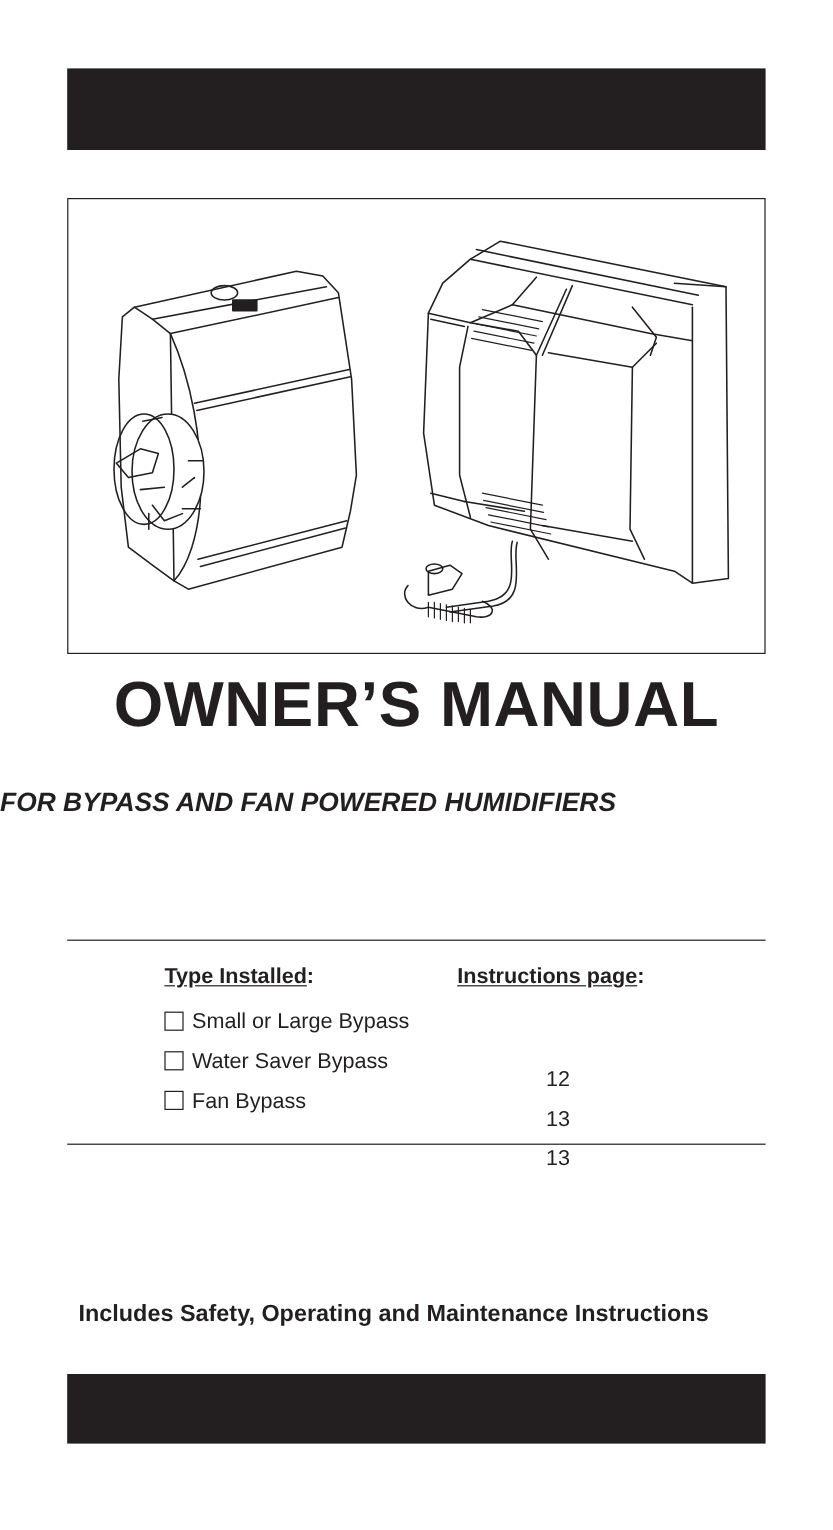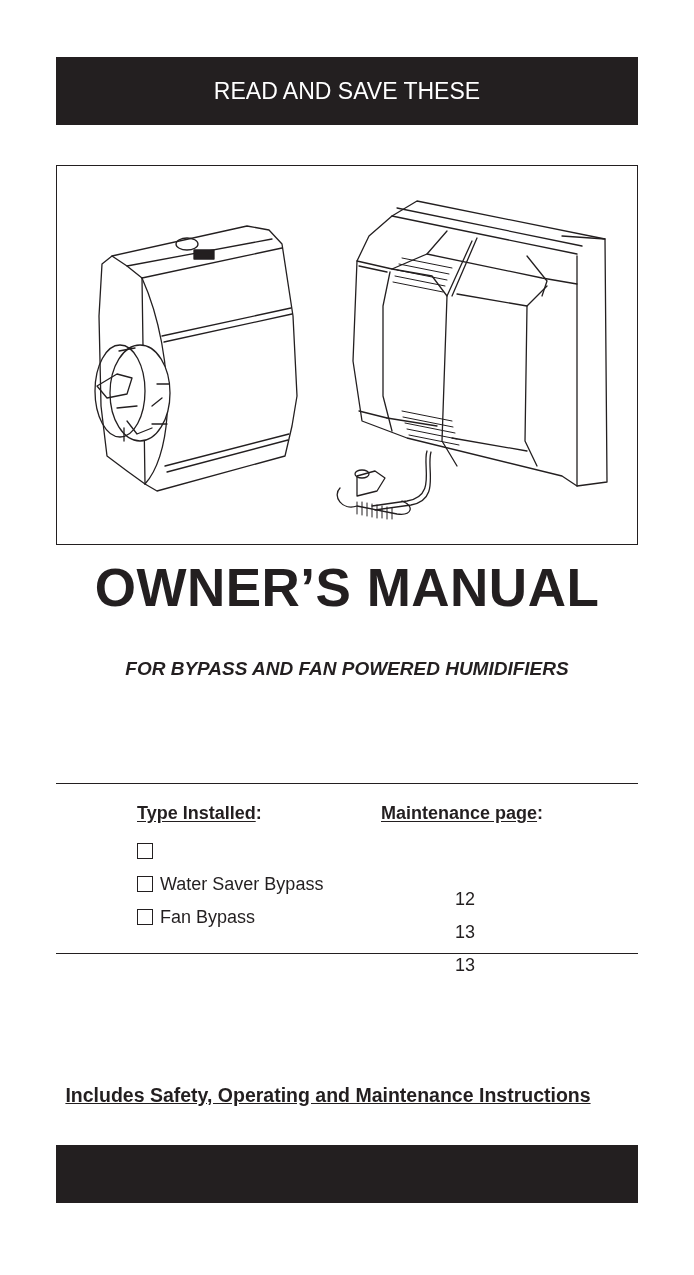--- a/index.html
+++ b/index.html
@@ -6,39 +6,38 @@
   body { width:694px; height:1275px; position:relative; overflow:hidden;
          font-family:"Liberation Sans", sans-serif; color:#231f20; }
   .banner-top { position:absolute; left:56px; top:57px; width:582px; height:68px;
     background:#231f20; color:#ffffff; text-align:center; font-size:23px; line-height:28px;
     display:flex; flex-direction:column; justify-content:center; }
   .figure-box { position:absolute; left:56px; top:165px; width:580px; height:378px;
     border:1.5px solid #231f20; background:#fff; }
   .figure-box svg { position:absolute; left:0; top:0; }
   .title { position:absolute; left:0; width:694px; top:558px; text-align:center;
     font-weight:bold; font-size:53px; letter-spacing:0.5px; line-height:60px; }
-  .subtitle { position:absolute; left:0; width:694px; top:655px; text-align:center;
-    font-weight:bold; font-style:italic; font-size:19px; line-height:28px; }
+  .subtitle { position:absolute; left:0; width:694px; top:655px; text-align:left;
+    font-weight:bold; font-style:italic; font-size:22px; line-height:28px; }
   .rule { position:absolute; left:56px; width:582px; height:0; border-top:1.2px solid #231f20; }
   .tbl { position:absolute; left:137px; top:803px; width:460px; font-size:18px; }
   .tbl .hdr { position:absolute; top:0; font-weight:bold; white-space:nowrap; }
   .tbl .hdr u { text-underline-offset:2px; }
   .row { position:absolute; left:0; height:24px; width:460px; }
   .chk { position:absolute; left:0; top:2px; width:16px; height:16px; border:1.2px solid #231f20; box-sizing:border-box; background:#fff; }
   .row .lbl { position:absolute; left:23px; top:0; white-space:nowrap; }
   .row .pg { position:absolute; left:318px; top:0;margin-top:48px; }
   .footer-note { position:absolute; left:0; width:656px; top:1084px; text-align:center;
-    font-weight:bold; font-size:19.5px;text-decoration:underline; }
+    font-weight:bold; font-size:19.5px; }
   .banner-bottom { position:absolute; left:56px; top:1145px; width:582px; height:58px; background:#231f20; }
 </style>
 </head>
 <body>
 
 <div class="banner-top">
-  <div>READ AND SAVE THESE</div>
 </div>
 
 <div class="figure-box">
   <svg width="580" height="378" viewBox="0 0 580 378" fill="none" stroke="#231f20" stroke-width="1.3" stroke-linejoin="round" stroke-linecap="round">
 
     <g>
       <path d="M45 98 L55 90 L190 60 L212 64 L225 78 L236 150 L240 230 L235 260 L228 290 L100 325 L88 318 L70 305 L50 290 L44 240 L42 150 Z" fill="#fff"></path>
       <path d="M55 90 L70 100 L215 73"></path>
       <path d="M70 100 L85 112 L88 318"></path>
       <path d="M85 112 L225 82"></path>
@@ -114,24 +113,25 @@
   </svg>
 </div>
 
 <div class="title">OWNER’S MANUAL</div>
 <div class="subtitle">FOR BYPASS AND FAN POWERED HUMIDIFIERS</div>
 
 <div class="rule" style="top:783px;"></div>
 
 <div class="tbl">
   <div class="hdr" style="left:0;"><u>Type Installed</u><span>:</span></div>
-  <div class="hdr" style="left:244px;"><u>Maintenance page</u><span>:</span></div>
+  <div class="hdr" style="left:244px;"><u>Instructions page</u><span>:</span></div>
 
   <div class="row" style="top:38px;">
     <span class="chk"></span>
+    <span class="lbl">Small or Large Bypass</span>
     <span class="pg">12</span>
   </div>
   <div class="row" style="top:71px;">
     <span class="chk"></span>
     <span class="lbl">Water Saver Bypass</span>
     <span class="pg">13</span>
   </div>
   <div class="row" style="top:104px;">
     <span class="chk"></span>
     <span class="lbl">Fan Bypass</span>

